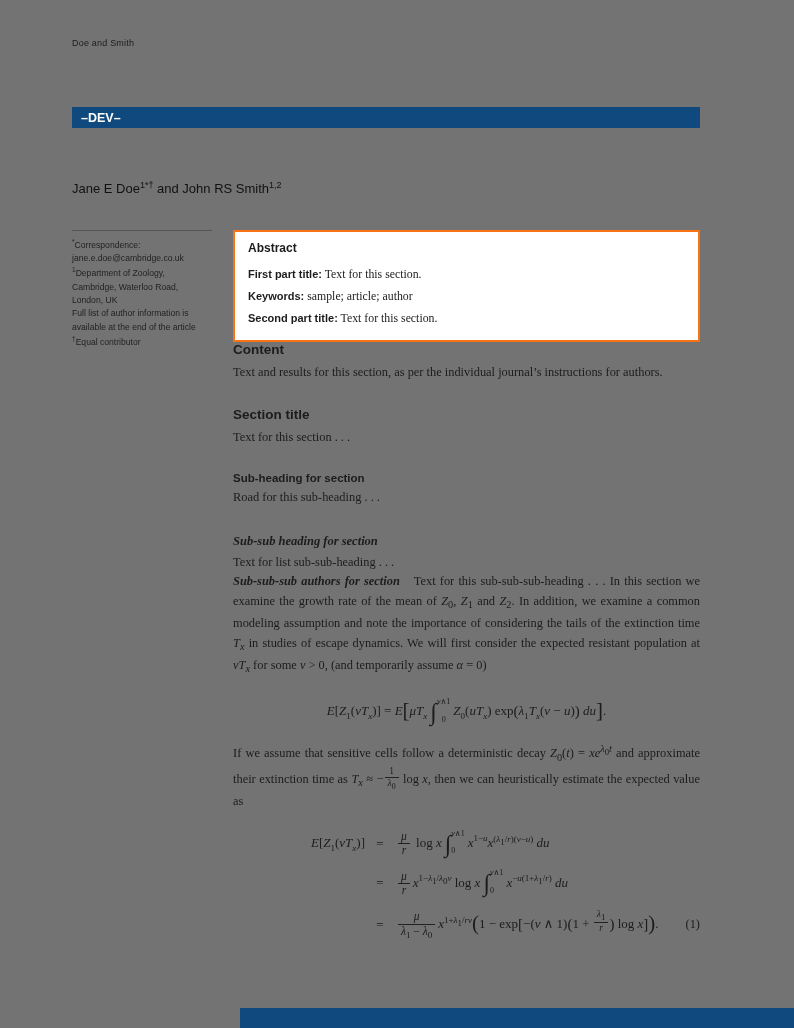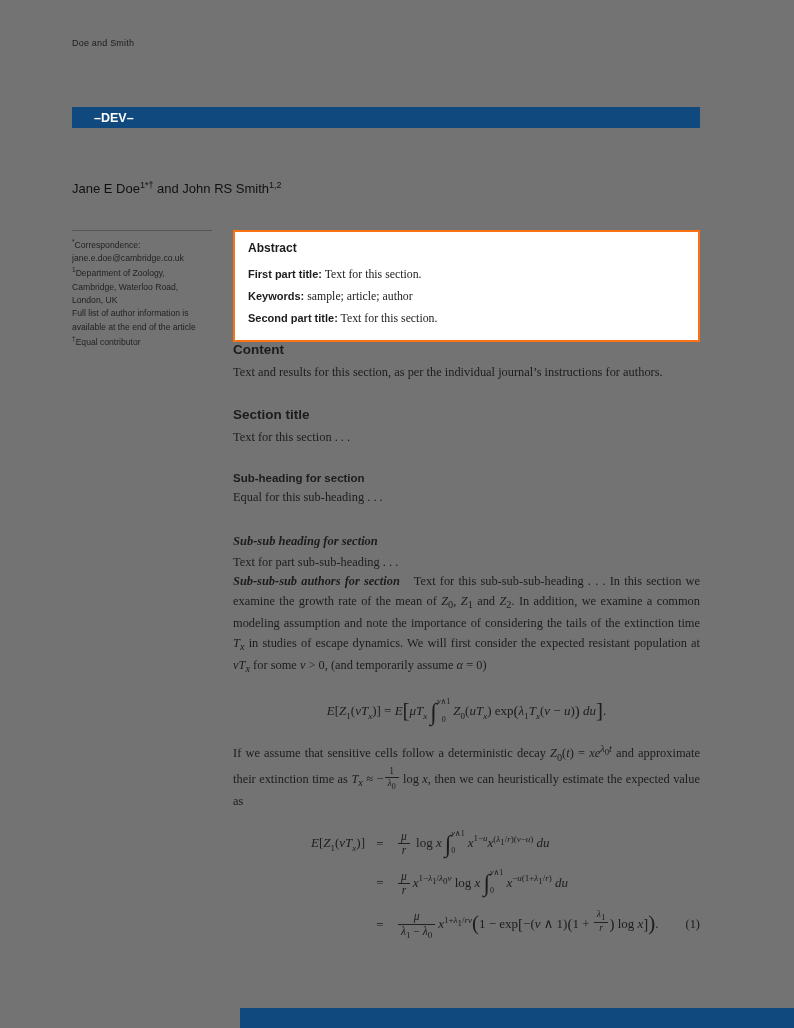--- a/index.html
+++ b/index.html
@@ -7,21 +7,21 @@
   .page{
     position:relative;width:794px;height:1028px;background:#737373;
     margin:0 auto;overflow:hidden;
     font-family:"Liberation Serif","DejaVu Serif",serif;color:#1c1c1c;
   }
   .sans{font-family:"Liberation Sans","DejaVu Sans",sans-serif;}
 
   .running-head{position:absolute;top:38px;left:72px;font-size:9px;letter-spacing:.2px;}
   .banner{
     position:absolute;top:107px;left:72px;width:628px;height:21px;background:var(--navy);
-    color:#fff;display:flex;align-items:center;box-sizing:border-box;padding-left:22px;
+    color:#fff;display:flex;align-items:center;box-sizing:border-box;padding-left:9px;
     font-weight:bold;font-size:12.5px;
   }
   .article-title{position:absolute;top:142px;left:72px;width:640px;font-size:26px;font-weight:400;line-height:1.15;color:#111;}
   .authors{position:absolute;top:180px;left:72px;font-size:13px;color:#111;}
   .authors sup{font-size:9px;}
 
   .side-notes{
     position:absolute;top:230px;left:72px;width:140px;border-top:1px solid #555;
     padding-top:6px;font-size:8.6px;line-height:1.55;color:#222;
   }
@@ -112,24 +112,24 @@
 
   <div class="main-col">
 
     <h2 class="h-section sans">Content</h2>
     <p class="body">Text and results for this section, as per the individual journal’s instructions for authors.</p>
 
     <h2 class="h-section sans gap-lg">Section title</h2>
     <p class="body">Text for this section . . .</p>
 
     <h3 class="h-sub sans">Sub-heading for section</h3>
-    <p class="body">Equal for this sub-heading . . .</p>
+    <p class="body">Road for this sub-heading . . .</p>
 
     <h4 class="h-subsub">Sub-sub heading for section</h4>
-    <p class="body">Text for part sub-sub-heading . . .</p>
+    <p class="body">Text for list sub-sub-heading . . .</p>
 
     <p class="body gap-para">
       <span class="h-inline">Sub-sub-sub authors for section</span>
       <span>Text for this sub-sub-sub-heading . . . In this section we examine the growth rate of the mean of <i>Z</i><sub>0</sub>, <i>Z</i><sub>1</sub> and <i>Z</i><sub>2</sub>. In addition, we examine a common modeling assumption and note the importance of considering the tails of the extinction time <i>T<sub>x</sub></i> in studies of escape dynamics. We will first consider the expected resistant population at <i>vT<sub>x</sub></i> for some <i>v</i> &gt; 0, (and temporarily assume <i>α</i> = 0)</span>
     </p>
 
     <div class="display-eq math"><i>E</i>[<i>Z</i><sub>1</sub>(<i>vT<sub>x</sub></i>)] = <i>E</i><span class="big">[</span><i>μT<sub>x</sub></i><span class="intwrap"><span class="int">∫</span><span class="lims">
             <span><i>v</i>∧1</span>
             <span>0</span>
           </span></span><i>Z</i><sub>0</sub>(<i>uT<sub>x</sub></i>) exp<span class="mid">(</span><i>λ</i><sub>1</sub><i>T<sub>x</sub></i>(<i>v</i> − <i>u</i>)<span class="mid">)</span> <i>du</i><span class="big">]</span>.</div>

